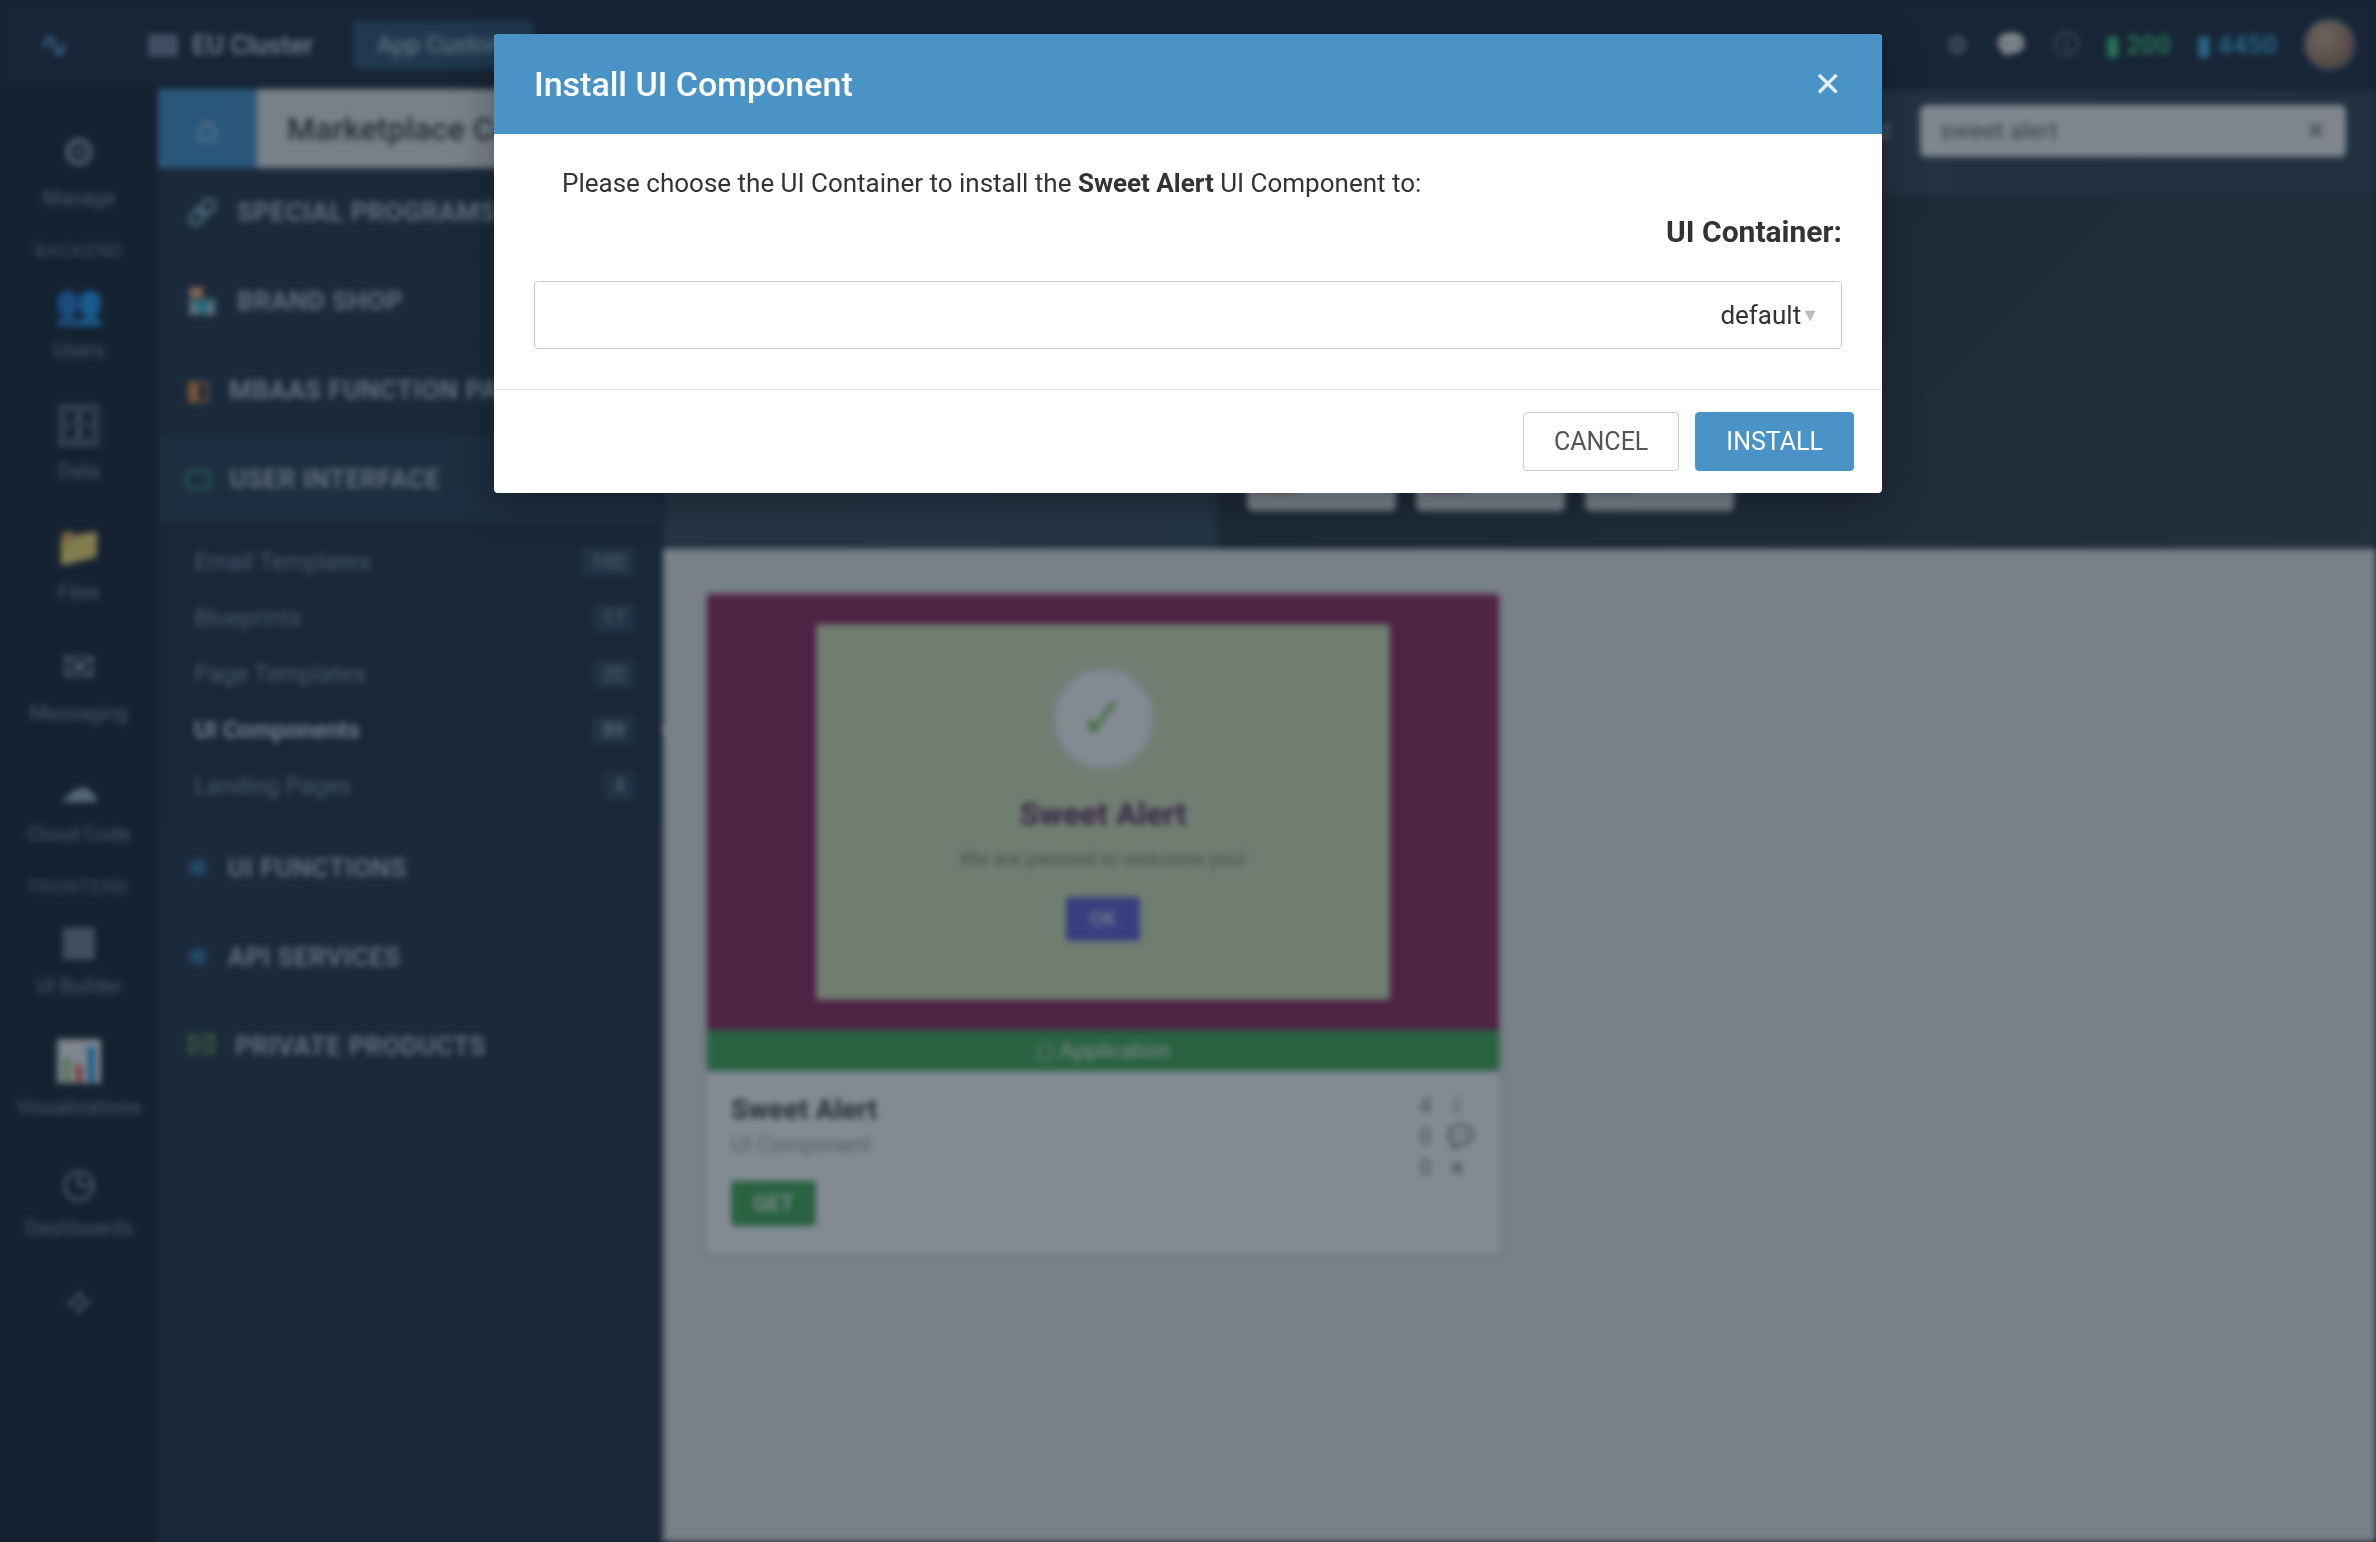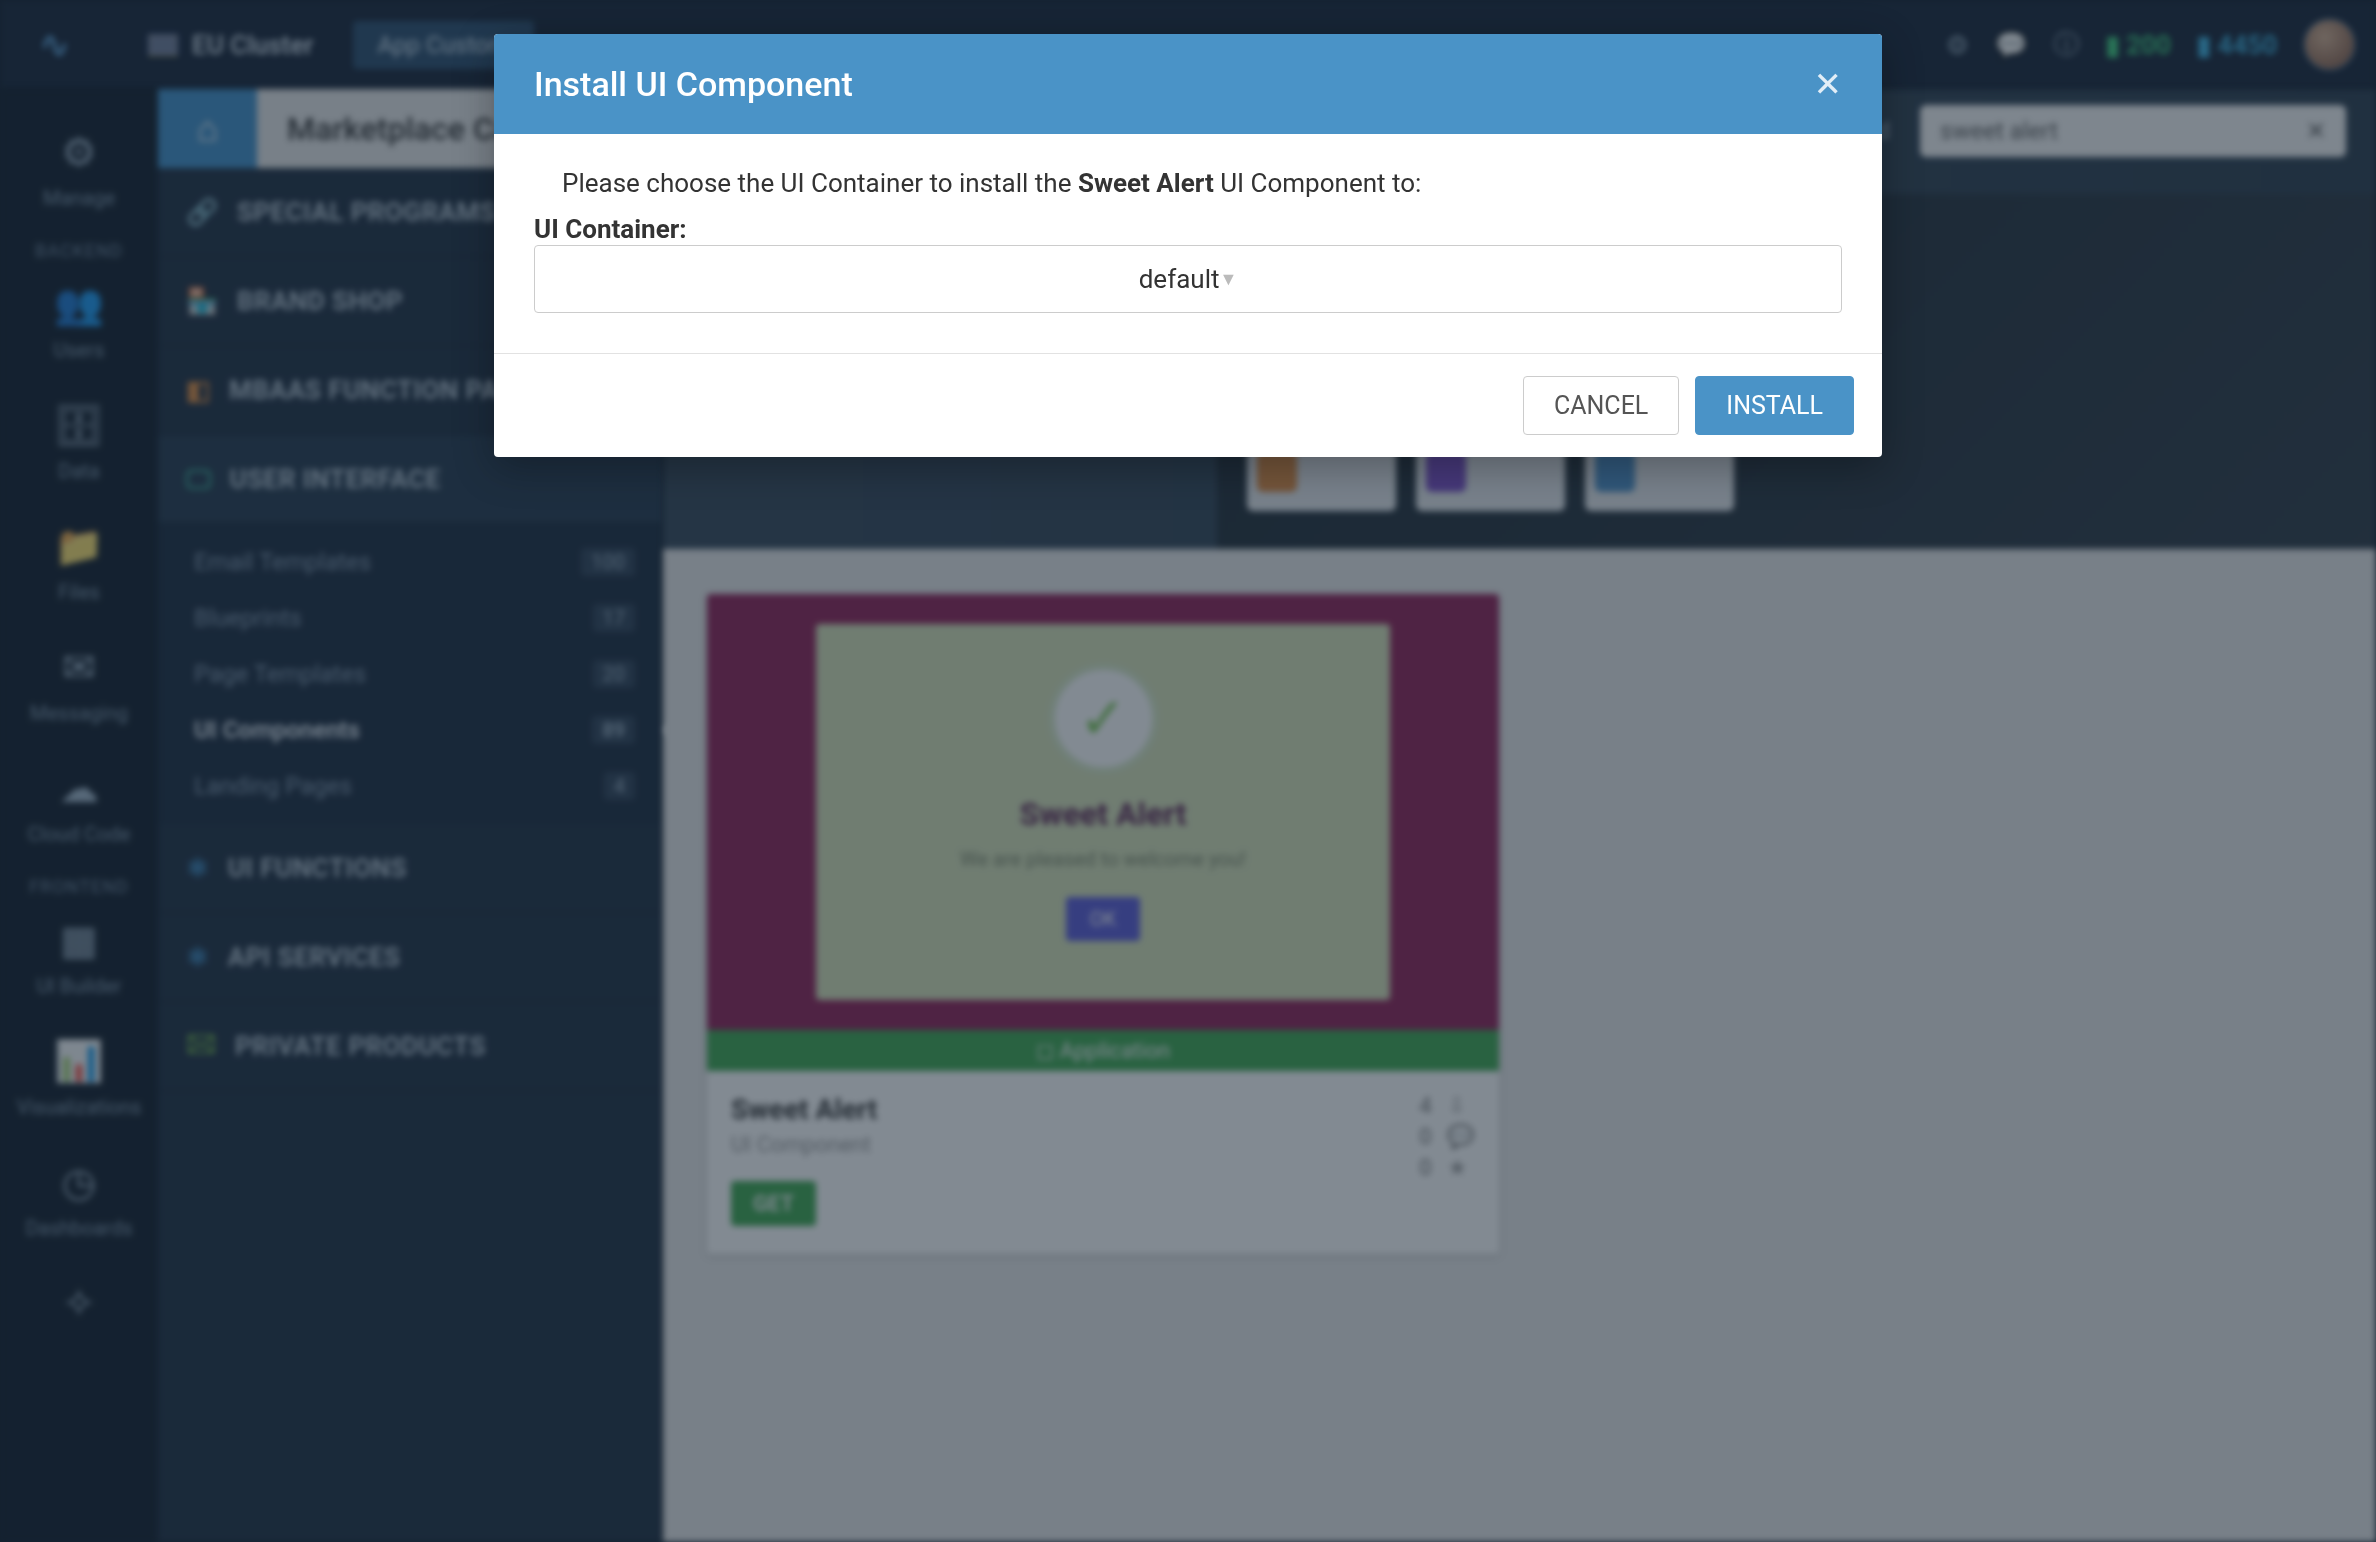--- a/index.html
+++ b/index.html
@@ -266,26 +266,26 @@
   display:flex; align-items:center; justify-content:space-between;
 }
 .modal-title { font-size:34px; font-weight:500; }
 .modal-close { font-size:34px; color:#e2eef7; cursor:pointer; }
 .modal-body {
   padding:34px 40px 40px;
   font-size:26px;
   color:#333;
 }
 .modal-body .instruction { margin-bottom:16px;margin-left:28px; }
-.modal-body .label { font-weight:700; font-size:26px; margin-bottom:1px; }
+.modal-body .label { font-weight:700; font-size:30px; margin-bottom:32px;text-align:right; }
 .select {
   border:1px solid #ccc;
   border-radius:4px;
   padding:18px 22px;
-  display:flex; align-items:center; justify-content:center;
+  display:flex; align-items:center; justify-content:flex-end;
   font-size:26px; color:#333;
 }
 .select .chev { color:#bbb; font-size:18px; }
 .modal-footer {
   border-top:1px solid #e2e2e2;
   padding:22px 28px;
   display:flex; justify-content:flex-end; gap:16px;
 }
 .btn {
   padding:14px 30px;

